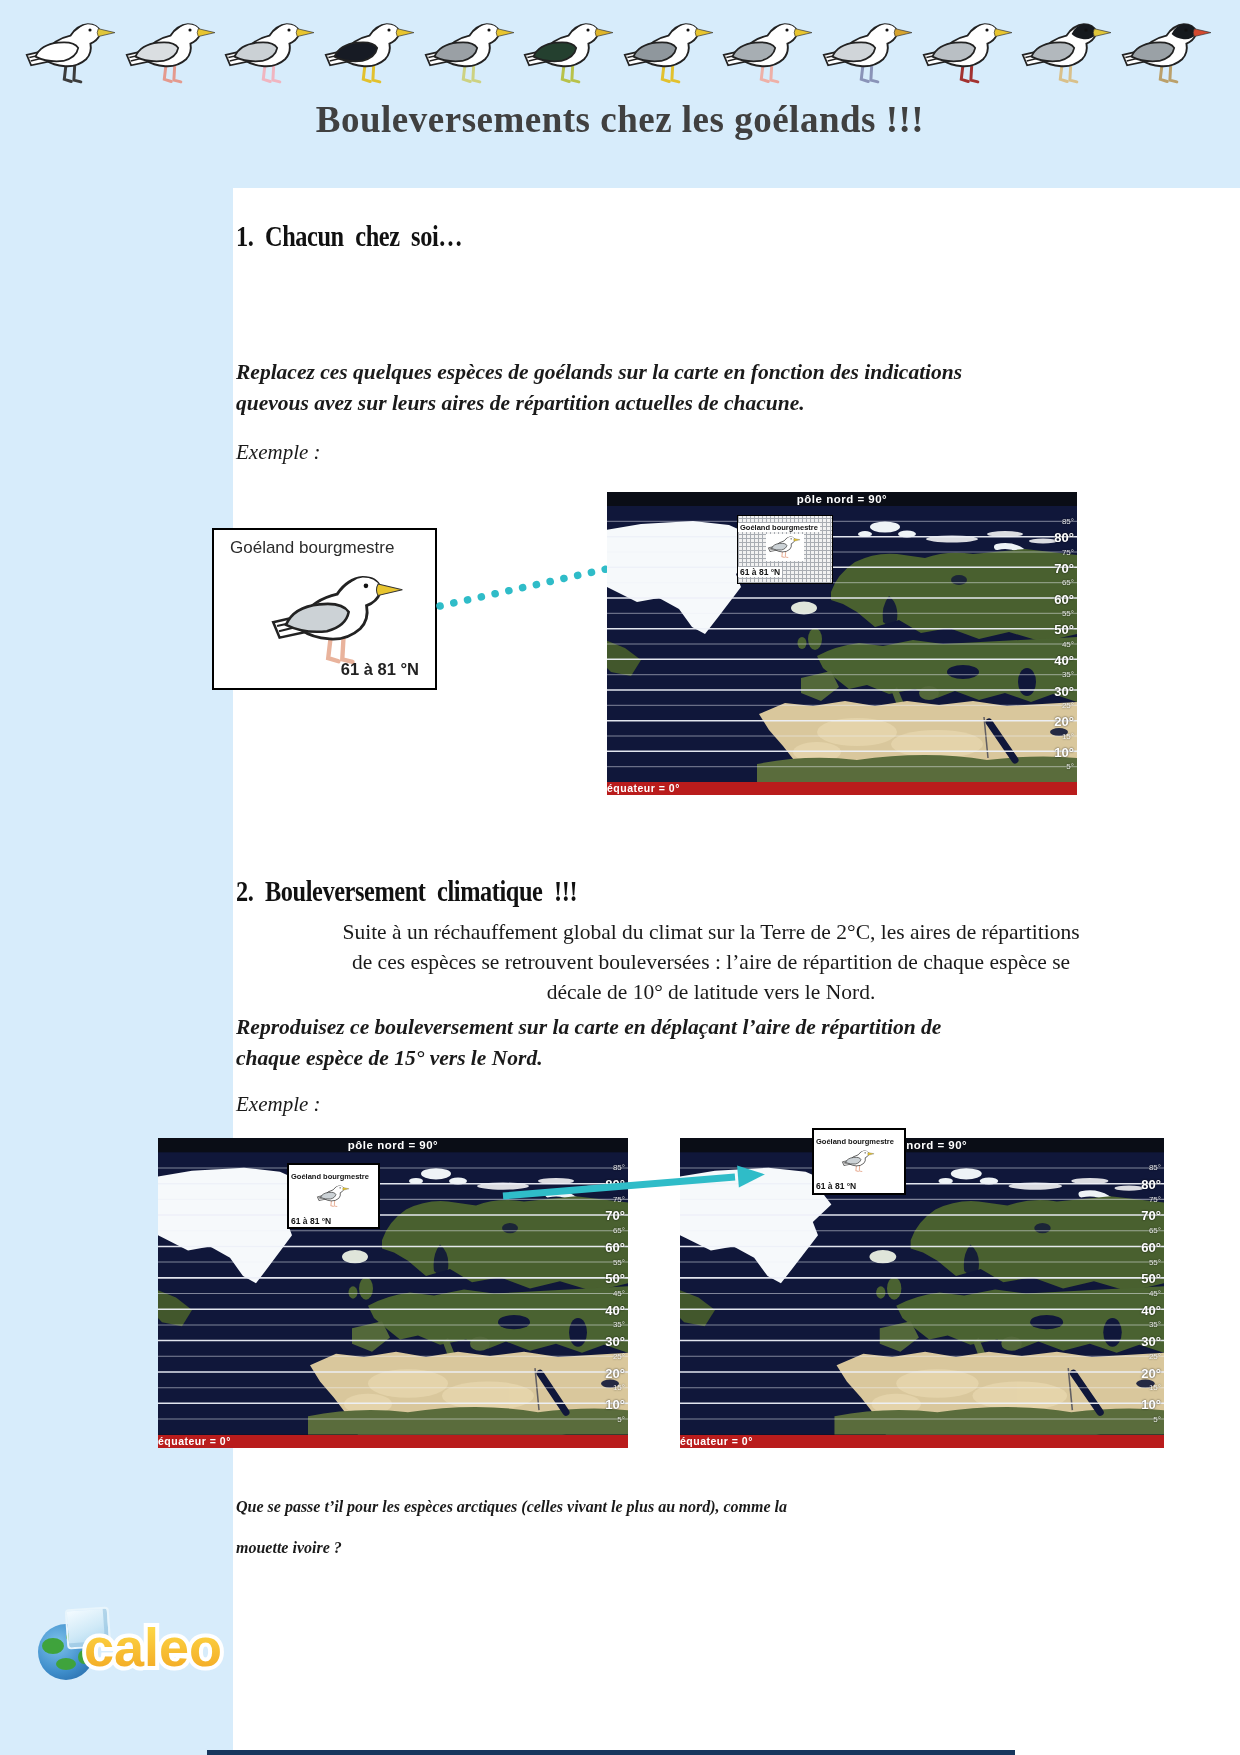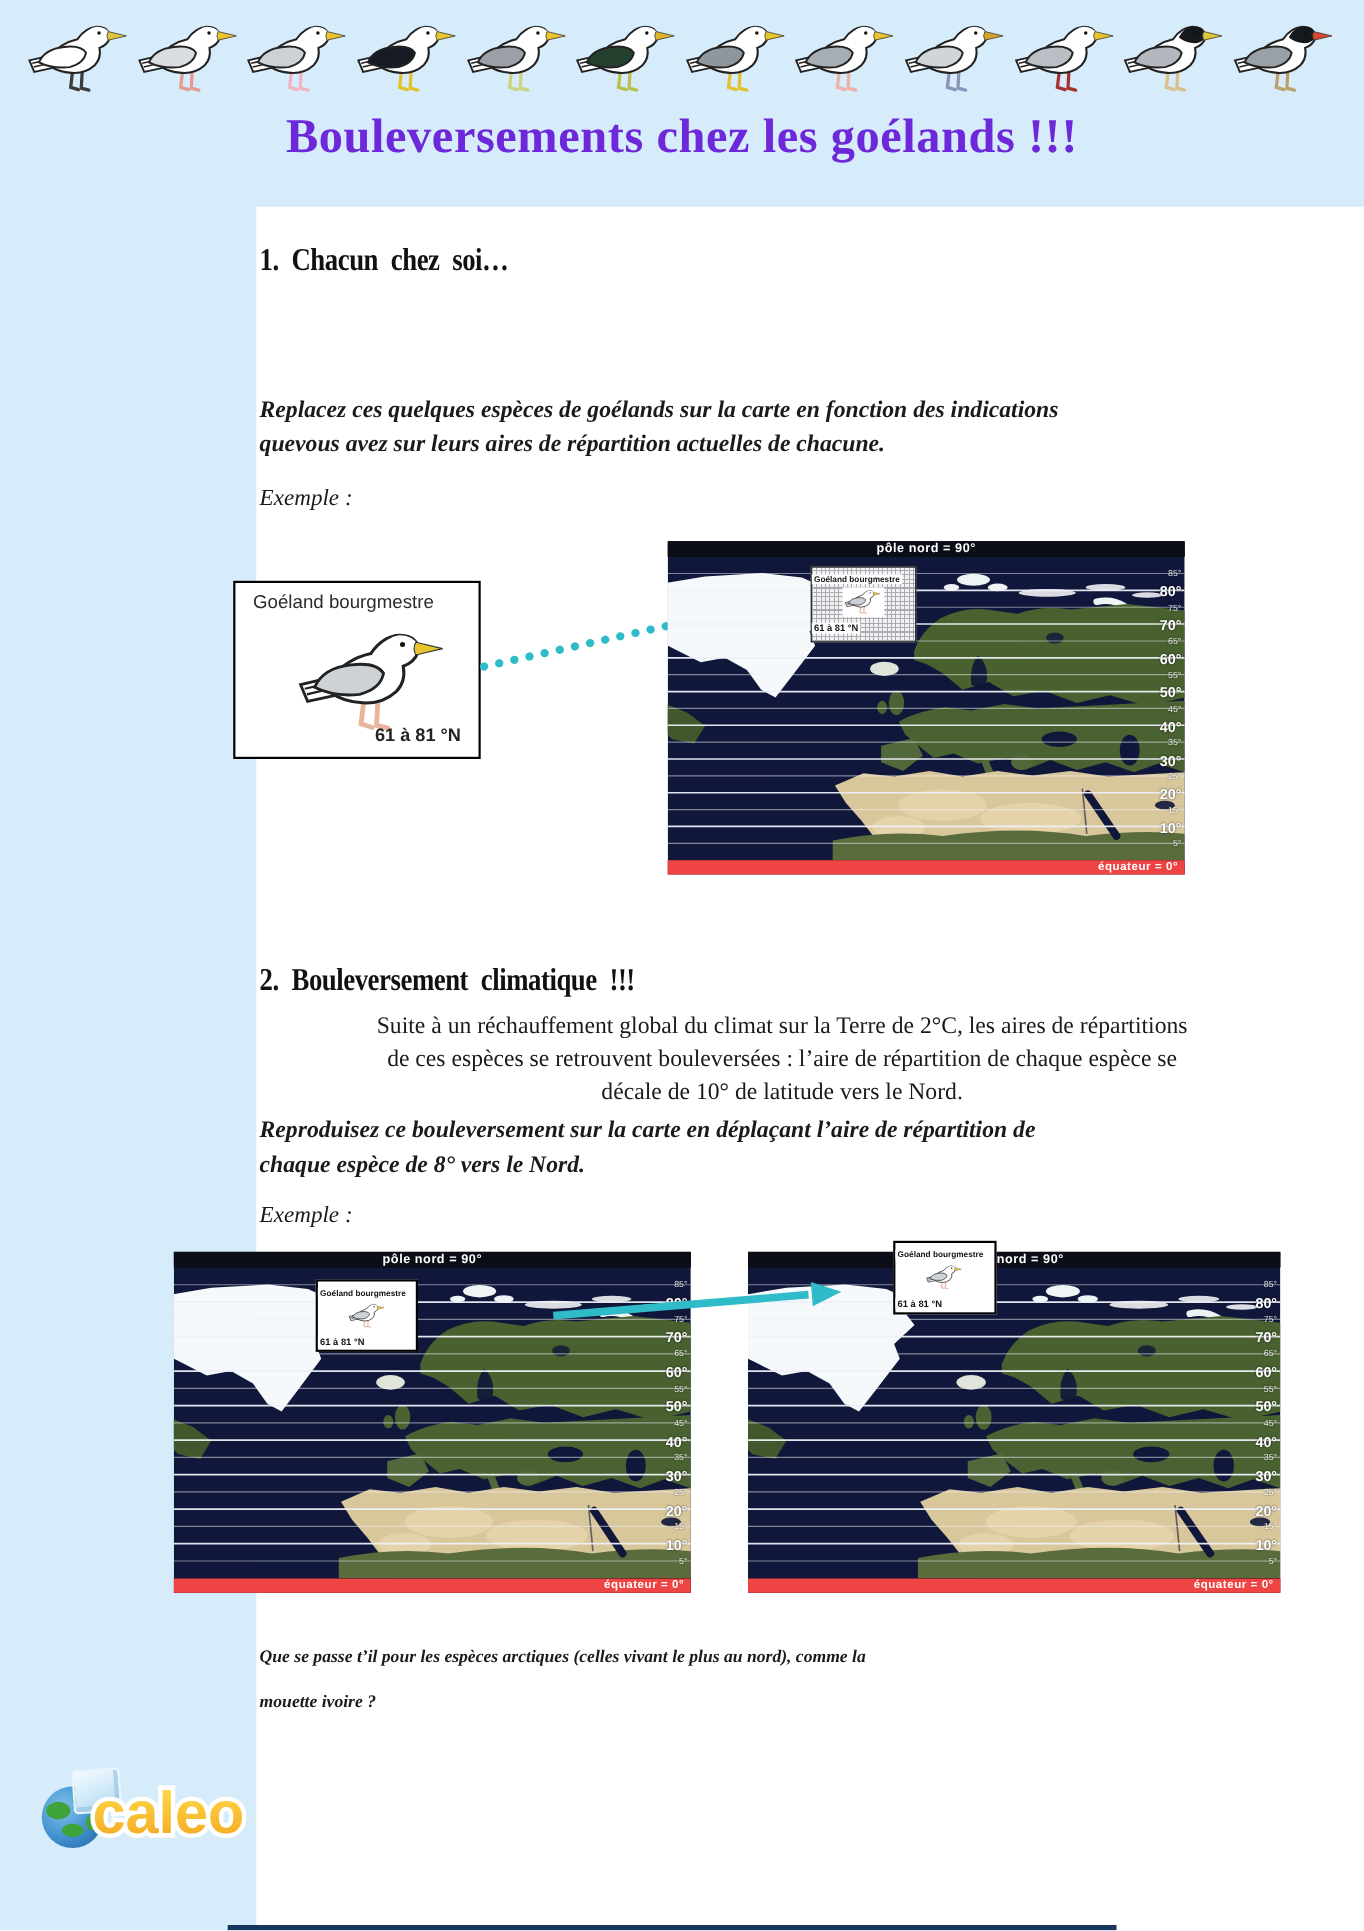--- a/index.html
+++ b/index.html
@@ -5,21 +5,21 @@
   html,body{margin:0;padding:0;background:#ffffff;}
   .page{position:relative;width:1240px;height:1755px;background:#d7ecfb;overflow:hidden;
         font-family:"Liberation Serif",serif;color:#1a1a1a;}
   .content-bg{position:absolute;left:233px;top:188px;width:1007px;height:1567px;background:#ffffff;}
   
   .gull-row{position:absolute;left:25px;top:6px;width:1192px;height:90px;display:flex;
             justify-content:space-between;align-items:flex-end;}
   .gull-svg{width:96px;height:84px;display:block;}
   
   .title{position:absolute;left:0;top:98px;width:1240px;text-align:center;
-         font-size:44px;font-weight:bold;color:#6d28d9;letter-spacing:.5px;}
+         font-size:37px;font-weight:bold;color:#404040;letter-spacing:.5px;}
   
   .h-num{position:absolute;font-weight:bold;font-size:29px;color:#111;
          transform:scaleX(.84);transform-origin:left center;white-space:nowrap;
          word-spacing:7px;letter-spacing:-.5px;}
   .para{position:absolute;width:950px;font-size:21.5px;line-height:30px;white-space:pre-line;}
   .instr{position:absolute;width:950px;font-size:21.5px;line-height:31px;font-weight:bold;
          font-style:italic;white-space:pre-line;}
   .example{position:absolute;font-size:21px;font-style:italic;}
   .question{position:absolute;width:950px;font-size:16px;line-height:41px;font-weight:bold;
             font-style:italic;white-space:pre-line;}
@@ -31,23 +31,23 @@
   .card-gull{position:absolute;left:52px;top:36px;width:150px;height:110px;}
   .card-gull .gull-svg{width:150px;height:110px;}
   .card-range{position:absolute;right:16px;bottom:9px;font-family:"Liberation Sans",sans-serif;
               font-weight:bold;font-size:16.5px;color:#222;}
   
   .map{position:absolute;overflow:visible;}
   .map svg.mapbg{position:absolute;left:0;top:0;width:100%;height:100%;display:block;}
   .map-topbar{position:absolute;left:0;top:0;width:100%;height:14px;background:#0a0d16;
               color:#fff;font-family:"Liberation Sans",sans-serif;font-weight:bold;
               font-size:11.5px;text-align:center;line-height:14px;letter-spacing:.5px;}
-  .map-botbar{position:absolute;left:0;bottom:0;width:100%;height:13px;background:#ef4444;
+  .map-botbar{position:absolute;left:0;bottom:0;width:100%;height:13px;background:#b91c1c;
               color:#fff;font-family:"Liberation Sans",sans-serif;font-weight:bold;
-              font-size:10.5px;text-align:right;line-height:13px;padding-right:6px;
+              font-size:10.5px;line-height:13px;padding-right:6px;
               box-sizing:border-box;letter-spacing:.5px;}
   .latlabels{position:absolute;right:3px;top:0;width:40px;height:100%;}
   .lat{position:absolute;right:0;color:#ffffff;font-family:"Liberation Sans",sans-serif;
        text-align:right;text-shadow:0 0 2px rgba(0,0,0,.8);}
   .lat.major{font-size:13px;font-weight:bold;}
   .lat.minor{font-size:8px;opacity:.85;}
   
   .sp-box{position:absolute;background:#ffffff;border:2px solid #000;box-sizing:border-box;
           text-align:left;}
   .sp-box.hatched{border-width:1.5px;background-color:#f2f2f2;
@@ -393,21 +393,21 @@
       <span class="sp-range">61 à 81 °N</span>
     </div>
     <div class="map-botbar">équateur = 0°</div>
   </div>
 
   <div class="h-num" style="left:236px;top:875px;">2.  Bouleversement climatique !!!</div>
   <div class="para" style="left:236px;top:917px;text-align:center;">Suite à un réchauffement global du climat sur la Terre de 2°C, les aires de répartitions
 de ces espèces se retrouvent bouleversées : l’aire de répartition de chaque espèce se
 décale de 10° de latitude vers le Nord.</div>
   <div class="instr" style="left:236px;top:1012px;">Reproduisez ce bouleversement sur la carte en déplaçant l’aire de répartition de
-chaque espèce de 8° vers le Nord.</div>
+chaque espèce de 15° vers le Nord.</div>
   <div class="example" style="left:236px;top:1092px;">Exemple :</div>
 
   <div class="map" style="left:158px;top:1138px;width:470px;height:310px;">
     <svg class="mapbg" viewBox="0 0 470 303" preserveAspectRatio="none">
         <use href="#worldmap"></use>
       </svg>
     <div class="map-topbar">pôle nord = 90°</div>
     <div class="latlabels">
         <div class="lat minor" style="top: 25.2222px;">85°</div>
         <div class="lat major" style="top: 38.9444px;">80°</div>

